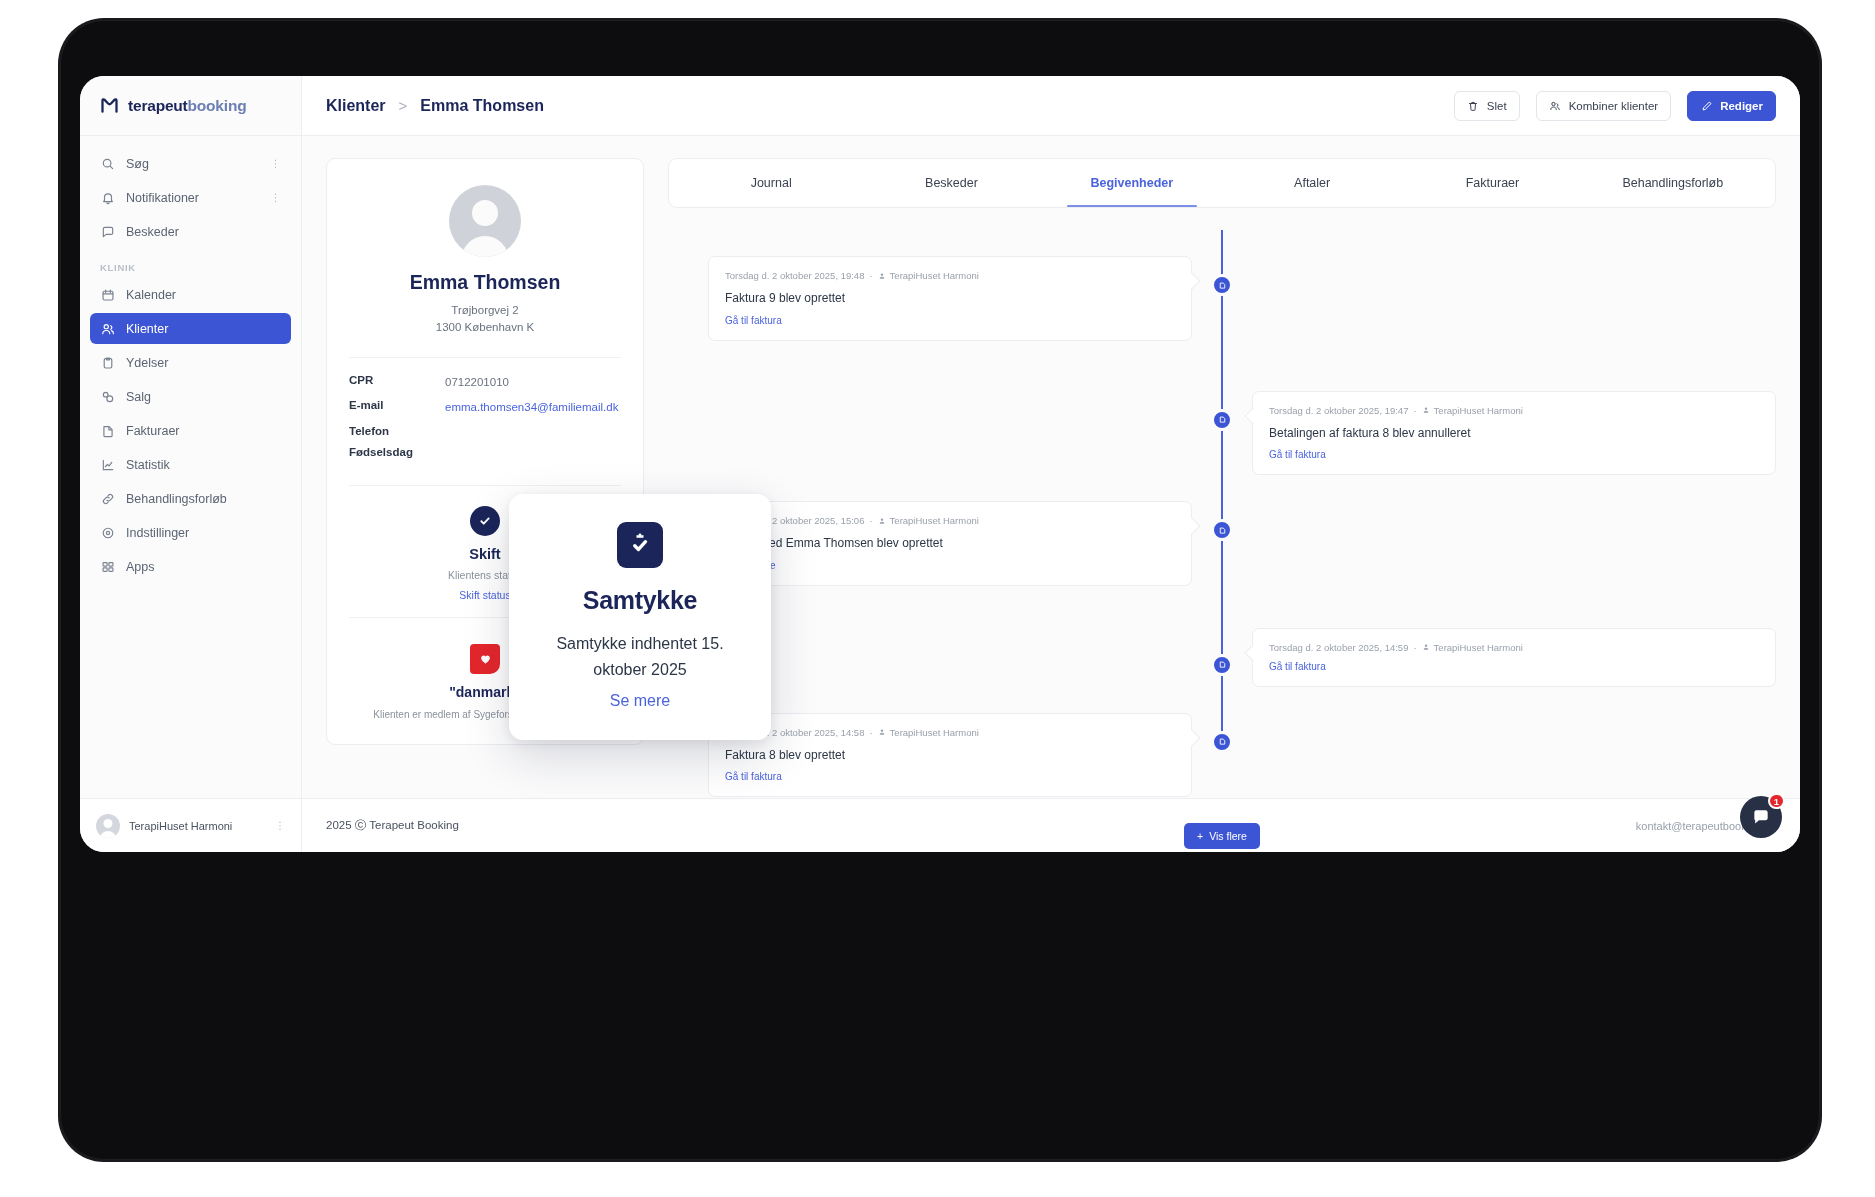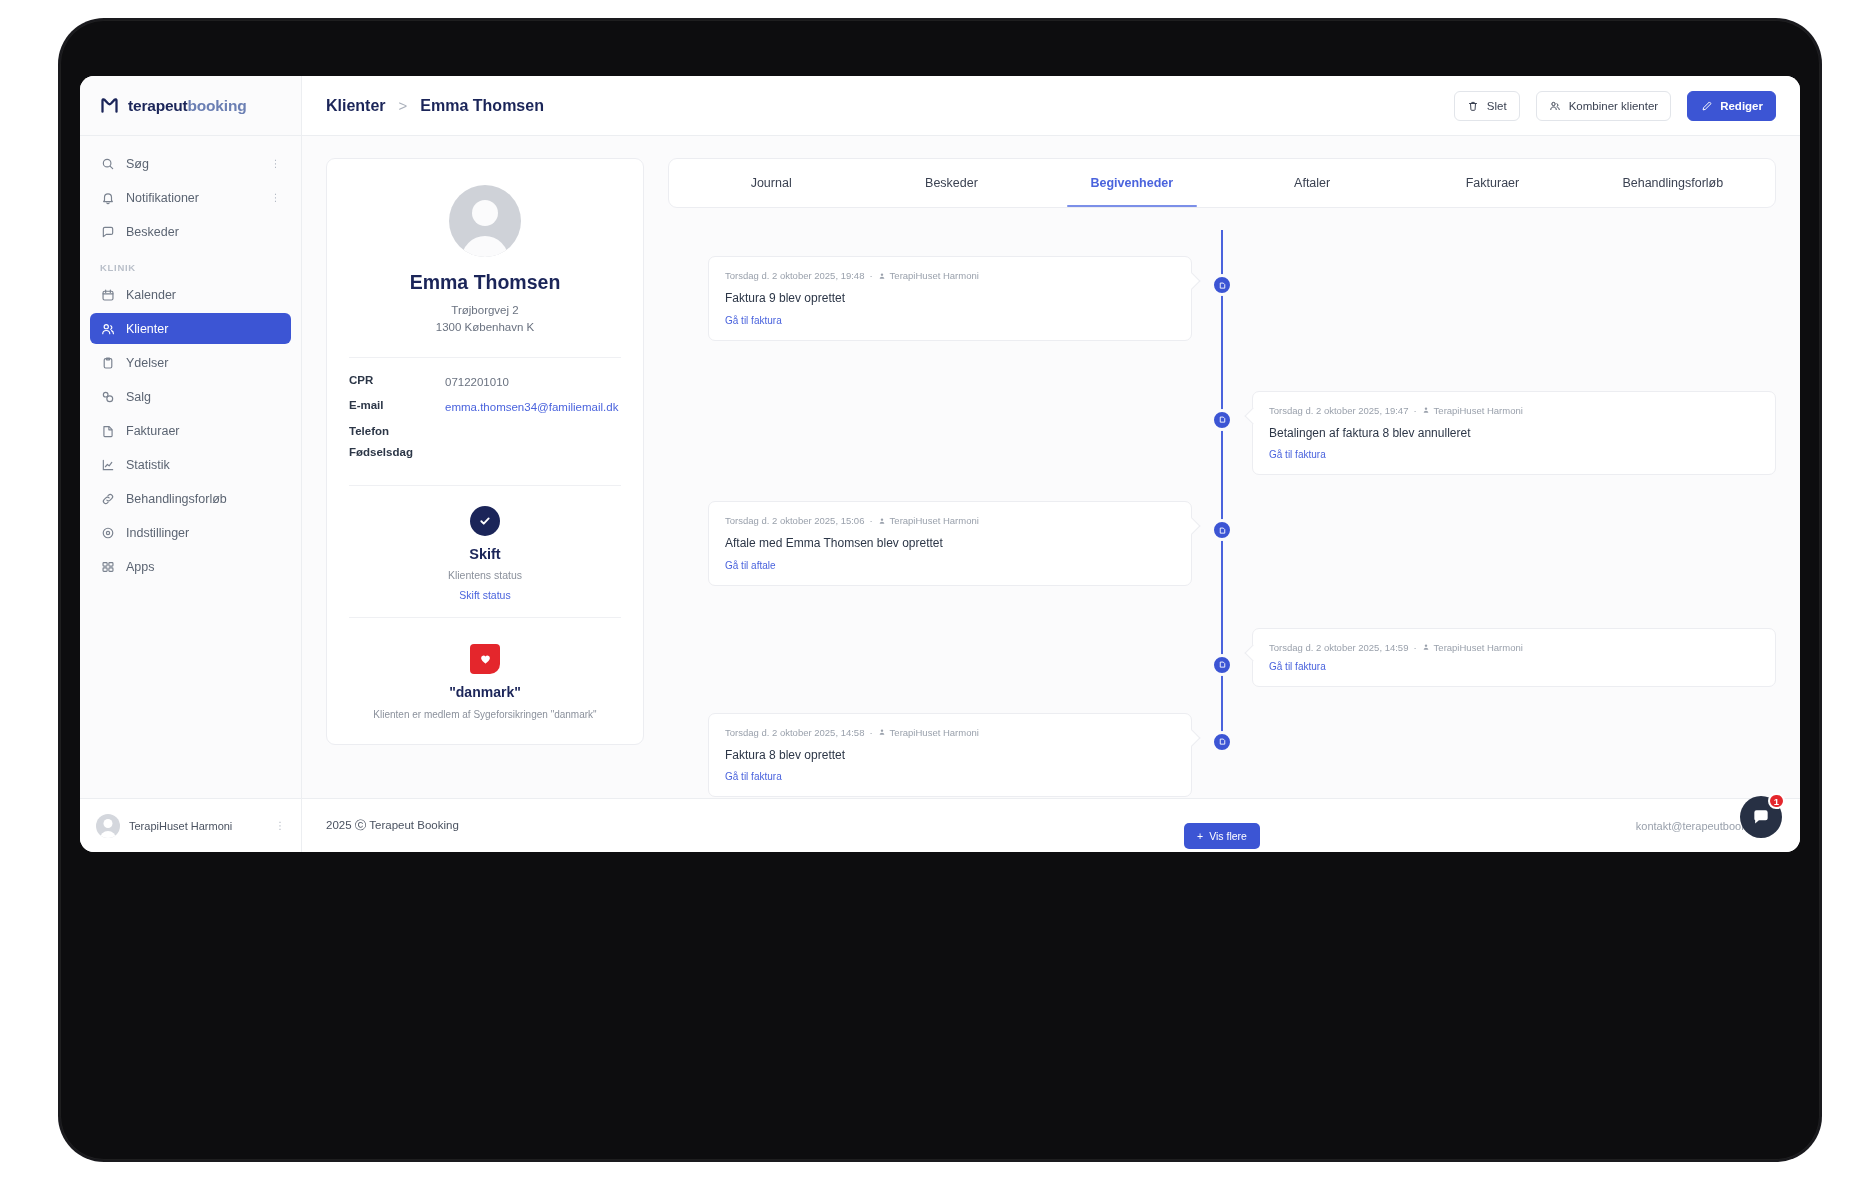--- a/index.html
+++ b/index.html
@@ -24,21 +24,21 @@
     position: absolute; inset: 0;
     border-radius: 44px;
     pointer-events: none;
     box-shadow: inset 0 0 0 1px rgba(255,255,255,0.07);
   }
   #screen {
     position: absolute;
     left: 20px; top: 56px;
     width: 1720px; height: 776px;
     background: #ffffff;
-    border-radius: 14px;
+    border-radius: 24px;
     overflow: hidden;
   }
 
   
   #app { position: absolute; inset: 0; display: flex; flex-direction: column; }
   #app-body { flex: 1; display: flex; min-height: 0; }
 
   
   #sidebar {
     width: 222px;
@@ -794,16 +794,29 @@
 
       <div id="chat-widget">
         <div id="chat-button">
           <svg width="20" height="20" viewBox="0 0 24 24" fill="none">
               <path d="M4 6.5A2.5 2.5 0 016.5 4h11A2.5 2.5 0 0120 6.5v7a2.5 2.5 0 01-2.5 2.5H9.5L5 19.8v-3.8A2.5 2.5 0 014 13.5z" fill="#fff"></path>
             </svg>
         </div>
         <div id="chat-badge">1</div>
       </div>
 
+      <div id="consent-popup">
+        <div id="consent-icon">
+          <svg width="28" height="28" viewBox="0 0 24 24" fill="none">
+            <rect x="4" y="4" width="16" height="17" rx="2.2" fill="#fff" fill-opacity="0"></rect>
+            <path d="M9 3.6h6v2.2H9z" fill="#fff"></path>
+            <circle cx="12" cy="3.4" r="1.2" fill="#fff"></circle>
+            <path d="M7.5 12.6l3.2 3.2 6-6.6" stroke="#fff" stroke-width="2.9" stroke-linecap="round" stroke-linejoin="round"></path>
+          </svg>
+        </div>
+        <div id="consent-title">Samtykke</div>
+        <div id="consent-text">Samtykke indhentet 15. oktober 2025</div>
+        <div id="consent-link">Se mere</div>
+      </div>
 
     </div>
   </div>
 </div>
 
 </body></html>

